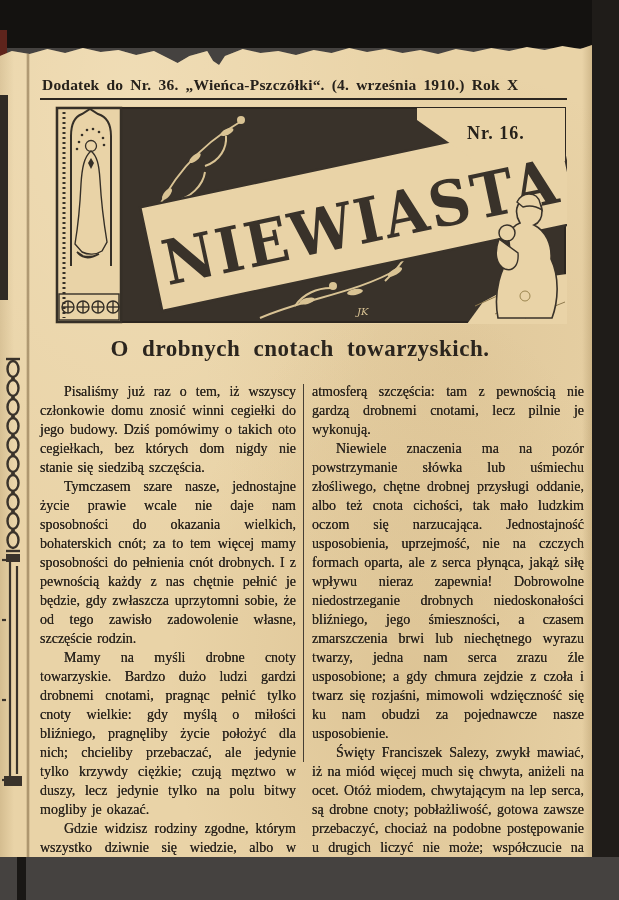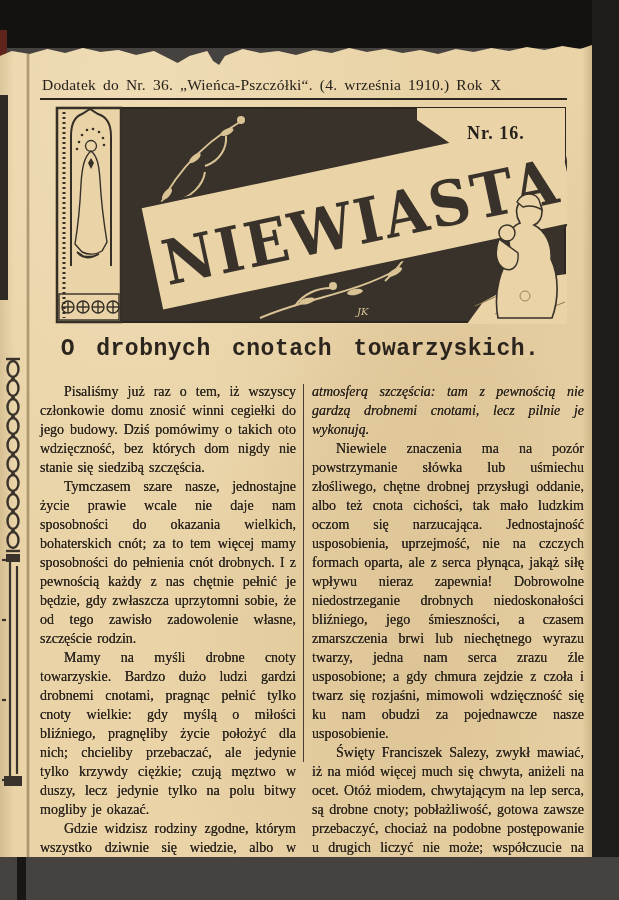--- a/index.html
+++ b/index.html
@@ -29,37 +29,37 @@
   .gutter-line{position:absolute;left:26px;top:0;width:4px;height:815px;
     background:linear-gradient(to right, transparent, rgba(90,65,30,.55) 50%, transparent);}
 
   
   .ink-block{position:absolute;left:0;top:53px;width:8px;height:205px;background:#2f2a24;}
   .chain-orn{position:absolute;left:2px;top:313px;}
   .frame-orn{position:absolute;left:2px;top:508px;}
 
   
   .header-line{position:absolute;left:42px;top:34px;width:526px;
-    font-family:"Liberation Serif",serif;font-weight:normal;font-size:15.5px;color:#26211b;
+    font-family:"Liberation Serif",serif;font-weight:bold;font-size:15.5px;color:#26211b;
     letter-spacing:.2px;word-spacing:3px;white-space:nowrap;}
   .header-rule{position:absolute;left:40px;top:56px;width:527px;height:2px;background:#2b2620;}
 
   
   .masthead{position:absolute;left:55px;top:64px;width:512px;height:218px;}
 
   
   .article-title{position:absolute;left:30px;top:294px;width:540px;text-align:center;
-    font-family:Liberation Mono, monospace;font-weight:bold;font-size:23px;color:#2b251e;
+    font-family:Liberation Serif, serif;font-weight:bold;font-size:23px;color:#2b251e;
     letter-spacing:.5px;word-spacing:7px;}
   .col{position:absolute;top:340px;font-size:14px;line-height:19px;color:#2b251e;
     text-align:justify;text-shadow:0 0 .4px #2b251e;word-spacing:1.5px;}
   .col1{left:40px;width:256px;}
   .col2{left:312px;width:272px;}
   .col p{margin:0;text-indent:24px;}
-  .col p.noindent{text-indent:0;font-style:italic;}
+  .col p.noindent{text-indent:0;}
   .col-divider{position:absolute;left:303px;top:342px;width:1px;height:378px;background:#453e34;}
 </style>
 </head>
 <body>
 
 <div id="stage">
   <div class="bg-top"></div>
   <div class="bg-right"></div>
   <div class="maroon-sliver"></div>
   <div class="gutter-below"></div>
@@ -192,21 +192,21 @@
         <circle cx="452" cy="127" r="8" fill="#e9d3a7" stroke="#39322a" stroke-width="1.5"></circle>
         <path d="M444,133 C439,147 441,159 450,163 C459,166 464,158 463,147 Z" fill="#e9d3a7" stroke="#39322a" stroke-width="1.4"></path>
         <circle cx="470" cy="190" r="5" fill="none" stroke="#9b854f" stroke-width="1"></circle>
       </g>
 
       <text x="302" y="209" font-family="DejaVu Serif, serif" font-style="italic" font-size="10" fill="#d9c394">JK</text>
     </svg>
 
     <div class="article-title">O drobnych cnotach towarzyskich.</div>
     <div class="col col1">
-        <p>Pisaliśmy już raz o tem, iż wszyscy członkowie domu znosić winni cegiełki do jego budowy. Dziś pomówimy o takich oto wdzięczność, bez których dom nigdy nie stanie się siedzibą szczęścia.</p>
+        <p>Pisaliśmy już raz o tem, iż wszyscy członkowie domu znosić winni cegiełki do jego budowy. Dziś pomówimy o takich oto cegiełkach, bez których dom nigdy nie stanie się siedzibą szczęścia.</p>
         <p>Tymczasem szare nasze, jednostajne życie prawie wcale nie daje nam sposobności do okazania wielkich, bohaterskich cnót; za to tem więcej mamy sposobności do pełnienia cnót drobnych. I z pewnością każdy z nas chętnie pełnić je będzie, gdy zwłaszcza uprzytomni sobie, że od tego zawisło zadowolenie własne, szczęście rodzin.</p>
         <p>Mamy na myśli drobne cnoty towarzyskie. Bardzo dużo ludzi gardzi drobnemi cnotami, pragnąc pełnić tylko cnoty wielkie: gdy myślą o miłości bliźniego, pragnęliby życie położyć dla nich; chcieliby przebaczać, ale jedynie tylko krzywdy ciężkie; czują męztwo w duszy, lecz jedynie tylko na polu bitwy mogliby je okazać.</p>
         <p>Gdzie widzisz rodziny zgodne, którym wszystko dziwnie się wiedzie, albo w których wśród niepowodzeń harmonia się nie psuje; gdzie i starym i młodym żyć dobrze i wesoło; gdzie strudzony wędrowiec rad odpoczywa, napawając się niezwykłą</p>
       </div>
     <div class="col-divider"></div>
     <div class="col col2">
         <p class="noindent">atmosferą szczęścia: tam z pewnością nie gardzą drobnemi cnotami, lecz pilnie je wykonują.</p>
         <p>Niewiele znaczenia ma na pozór powstrzymanie słówka lub uśmiechu złośliwego, chętne drobnej przysługi oddanie, albo też cnota cichości, tak mało ludzkim oczom się narzucająca. Jednostajność usposobienia, uprzejmość, nie na czczych formach oparta, ale z serca płynąca, jakąż siłę wpływu nieraz zapewnia! Dobrowolne niedostrzeganie drobnych niedoskonałości bliźniego, jego śmieszności, a czasem zmarszczenia brwi lub niechętnego wyrazu twarzy, jedna nam serca zrazu źle usposobione; a gdy chmura zejdzie z czoła i twarz się rozjaśni, mimowoli wdzięczność się ku nam obudzi za pojednawcze nasze usposobienie.</p>
         <p>Święty Franciszek Salezy, zwykł mawiać, iż na miód więcej much się chwyta, aniżeli na ocet. Otóż miodem, chwytającym na lep serca, są drobne cnoty; pobłażliwość, gotowa zawsze przebaczyć, chociaż na podobne postępowanie u drugich liczyć nie może; współczucie na najmniejsze cierpienia i nieprzyjemności bliźnich, które wraz z nimi odczuwa, a przez to ich ciężar zmniejsza; wesołość, która umie spotęgować ra-</p>
       </div>

